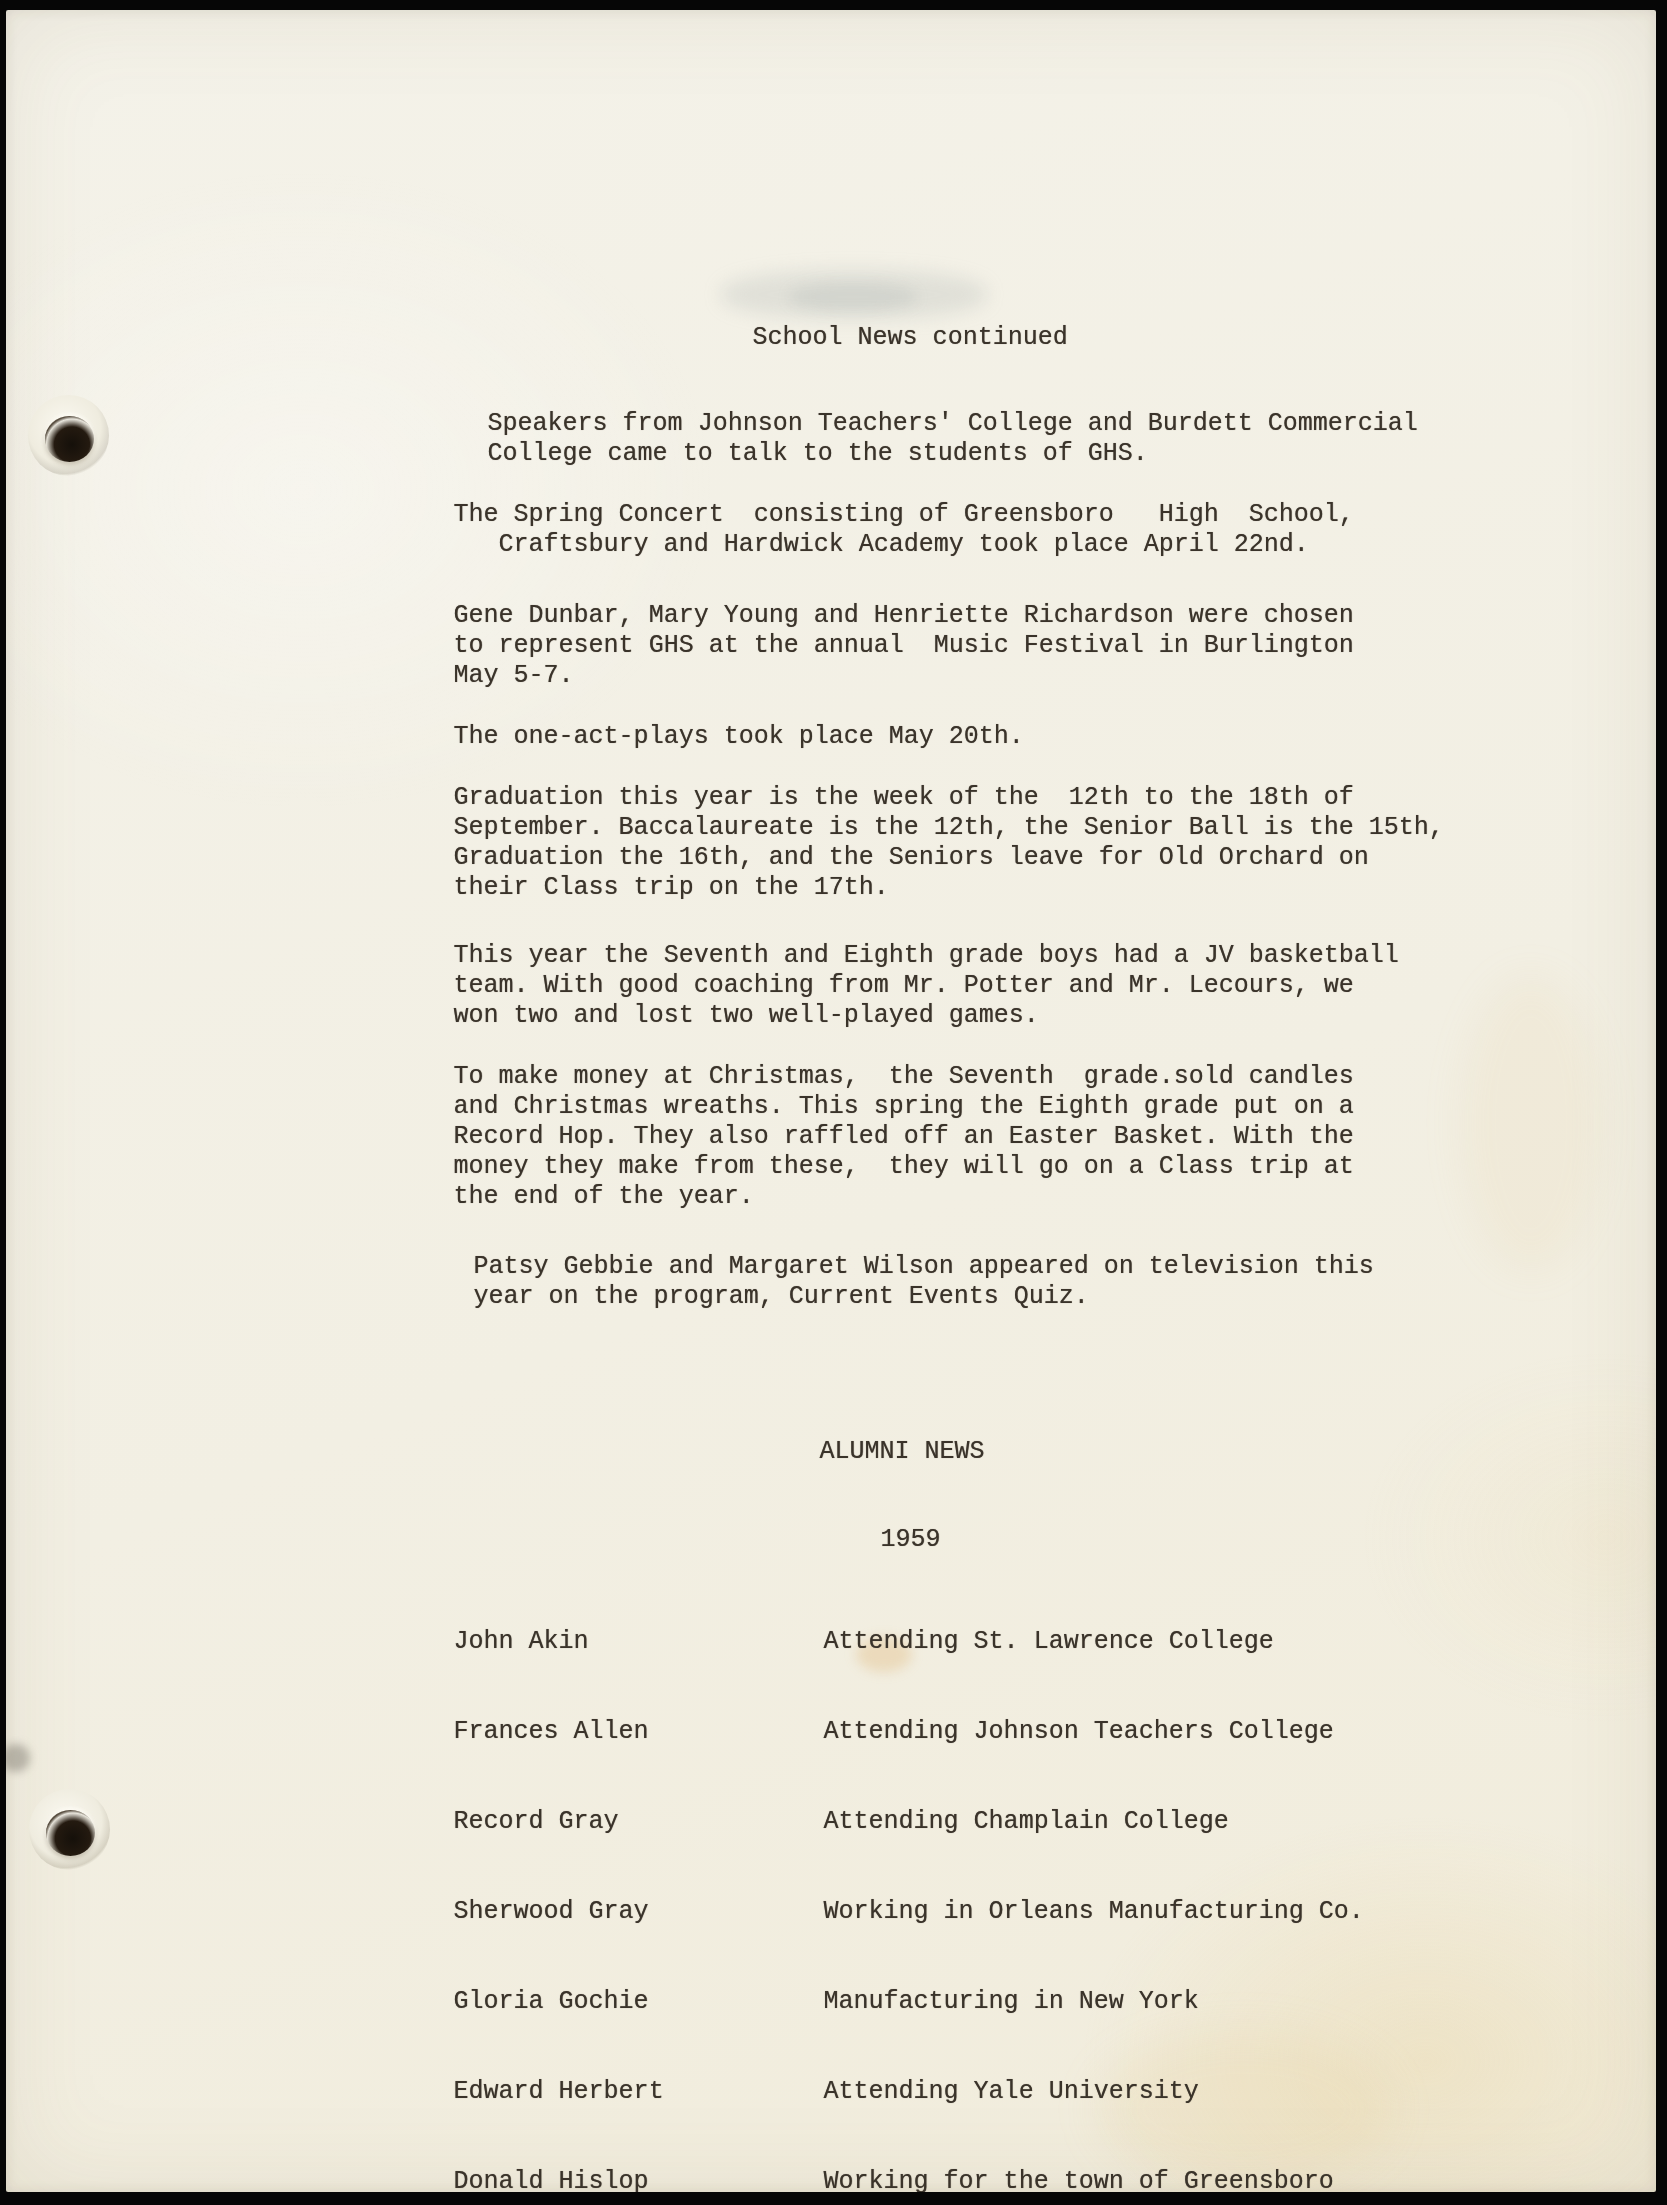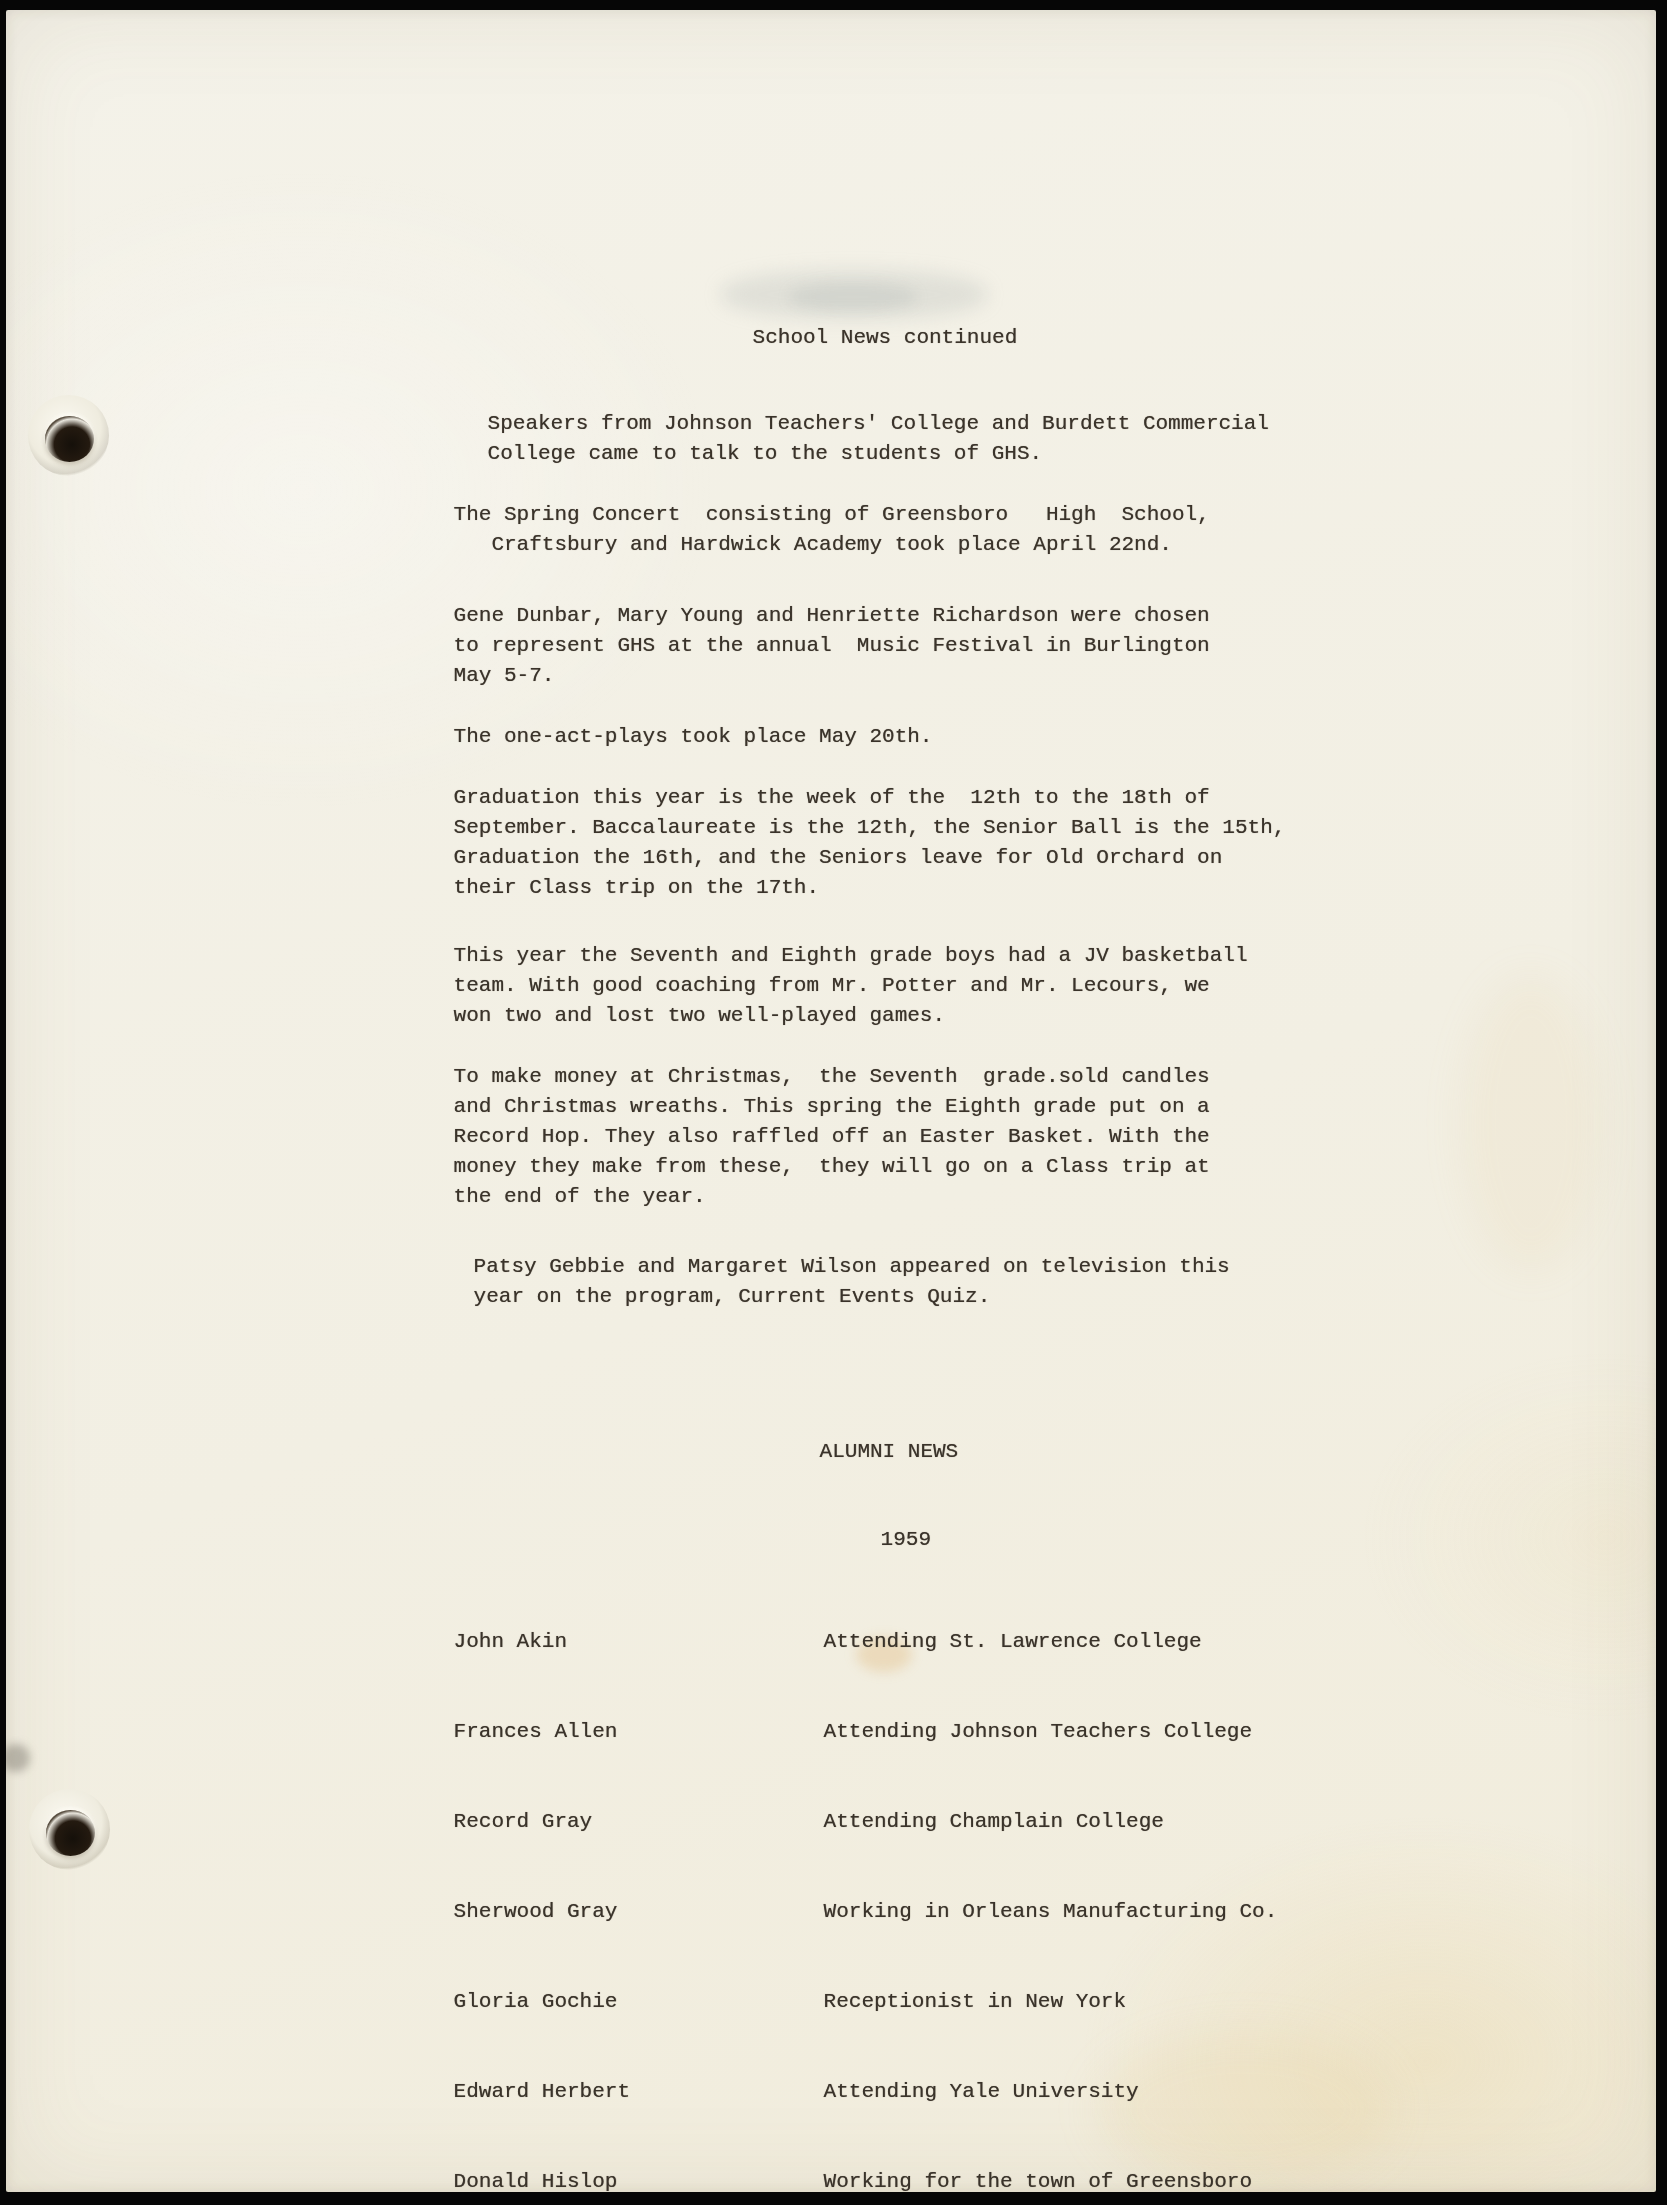--- a/index.html
+++ b/index.html
@@ -68,21 +68,21 @@
     position: absolute; left: 1455px; top: 966px; width: 140px; height: 294px;
     background: rgba(224,200,140,0.10); border-radius: 50%; filter: blur(18px);
   }
   .edge-smudge {
     position: absolute; left: -4.2px; top: 1734px; width: 29px; height: 28px;
     background: rgba(120,115,105,0.45); border-radius: 50%; filter: blur(4.2px);
   }
   
   .tw {
     position: absolute;
-    font-size: 21px;
+    font-size: 25px;
     line-height: 30px;
     color: #3a332a;
     text-shadow: 0 0 0.8px rgba(58,51,42,0.55), 0.4px 0.4px 0 rgba(58,51,42,0.22);
     white-space: pre;
     margin: 0;
     font-weight: normal;
   }
   .title   { left: 747px; top: 313px; }
   .p1 { left: 448px; top: 399px; margin-left: 34px; }
   .p2 { left: 448px; top: 490px; text-align: center; }
@@ -154,21 +154,21 @@
     <div class="alumni-row">
       <span class="name">Record Gray</span>
       <span class="status">Attending Champlain College</span>
     </div>
     <div class="alumni-row">
       <span class="name">Sherwood Gray</span>
       <span class="status">Working in Orleans Manufacturing Co.</span>
     </div>
     <div class="alumni-row">
       <span class="name">Gloria Gochie</span>
-      <span class="status">Receptionist in New York</span>
+      <span class="status">Manufacturing in New York</span>
     </div>
     <div class="alumni-row">
       <span class="name">Edward Herbert</span>
       <span class="status">Attending Yale University</span>
     </div>
     <div class="alumni-row">
       <span class="name">Donald Hislop</span>
       <span class="status">Working for the town of Greensboro</span>
     </div>
     

